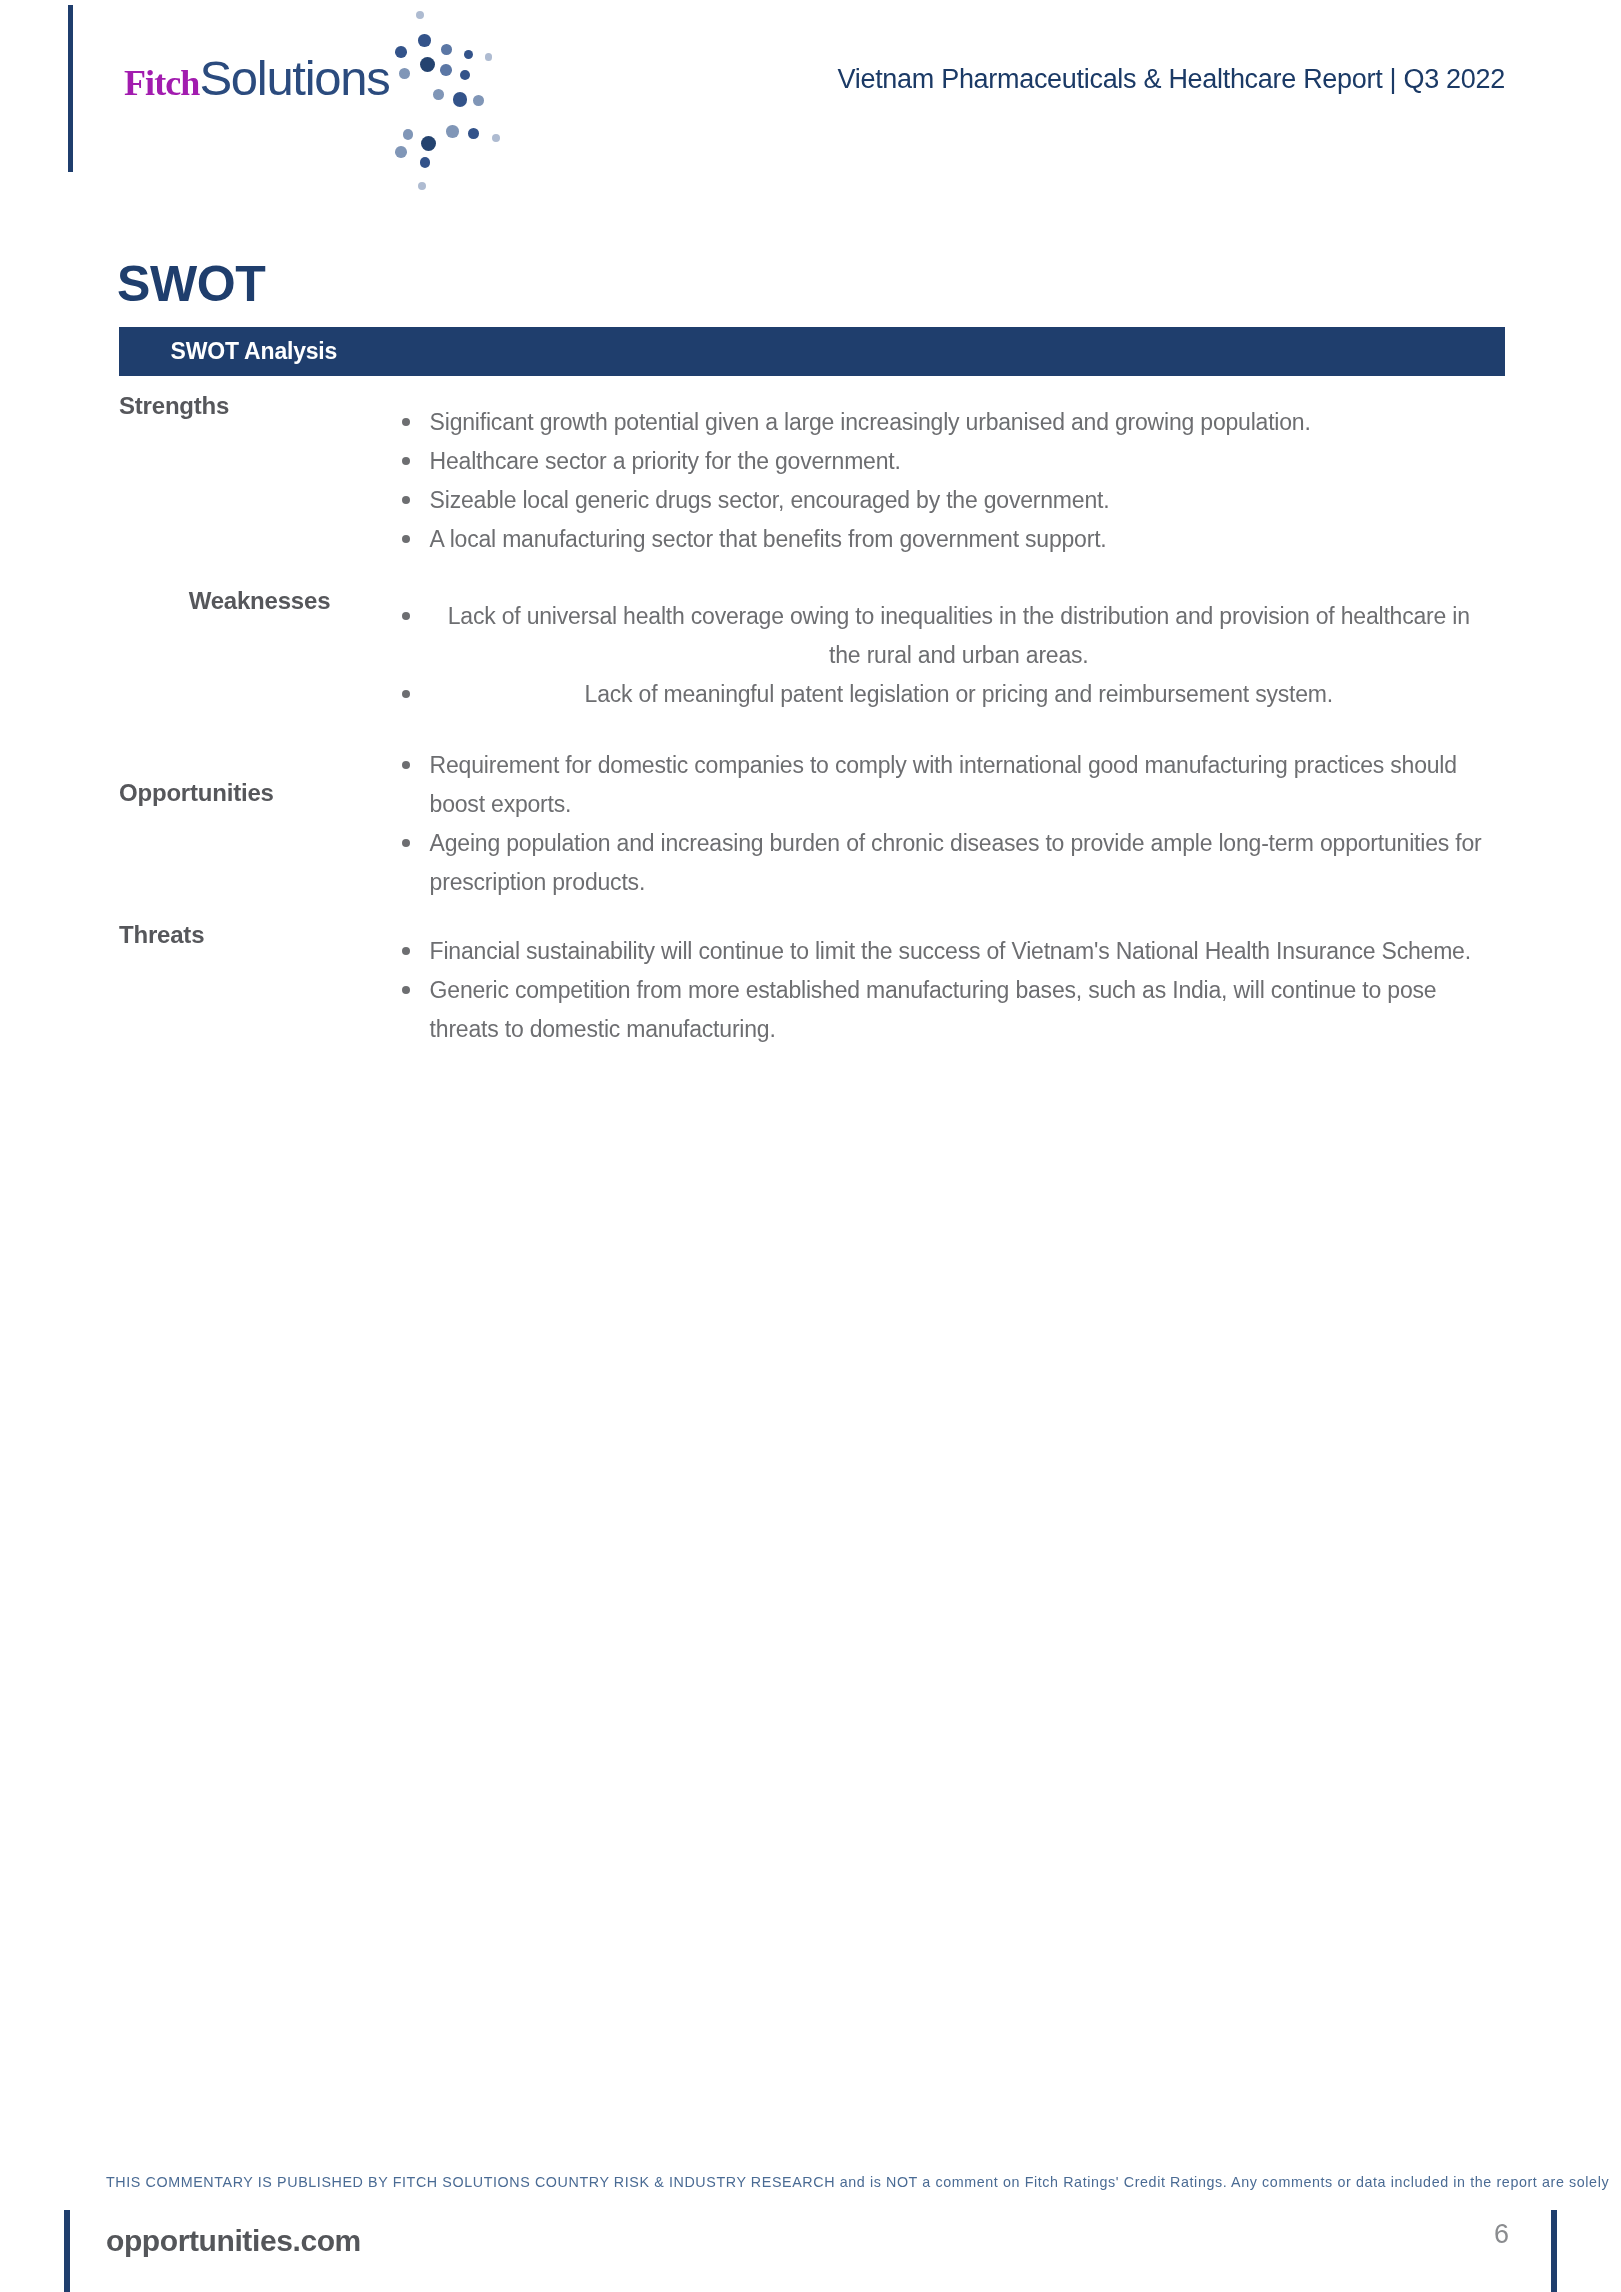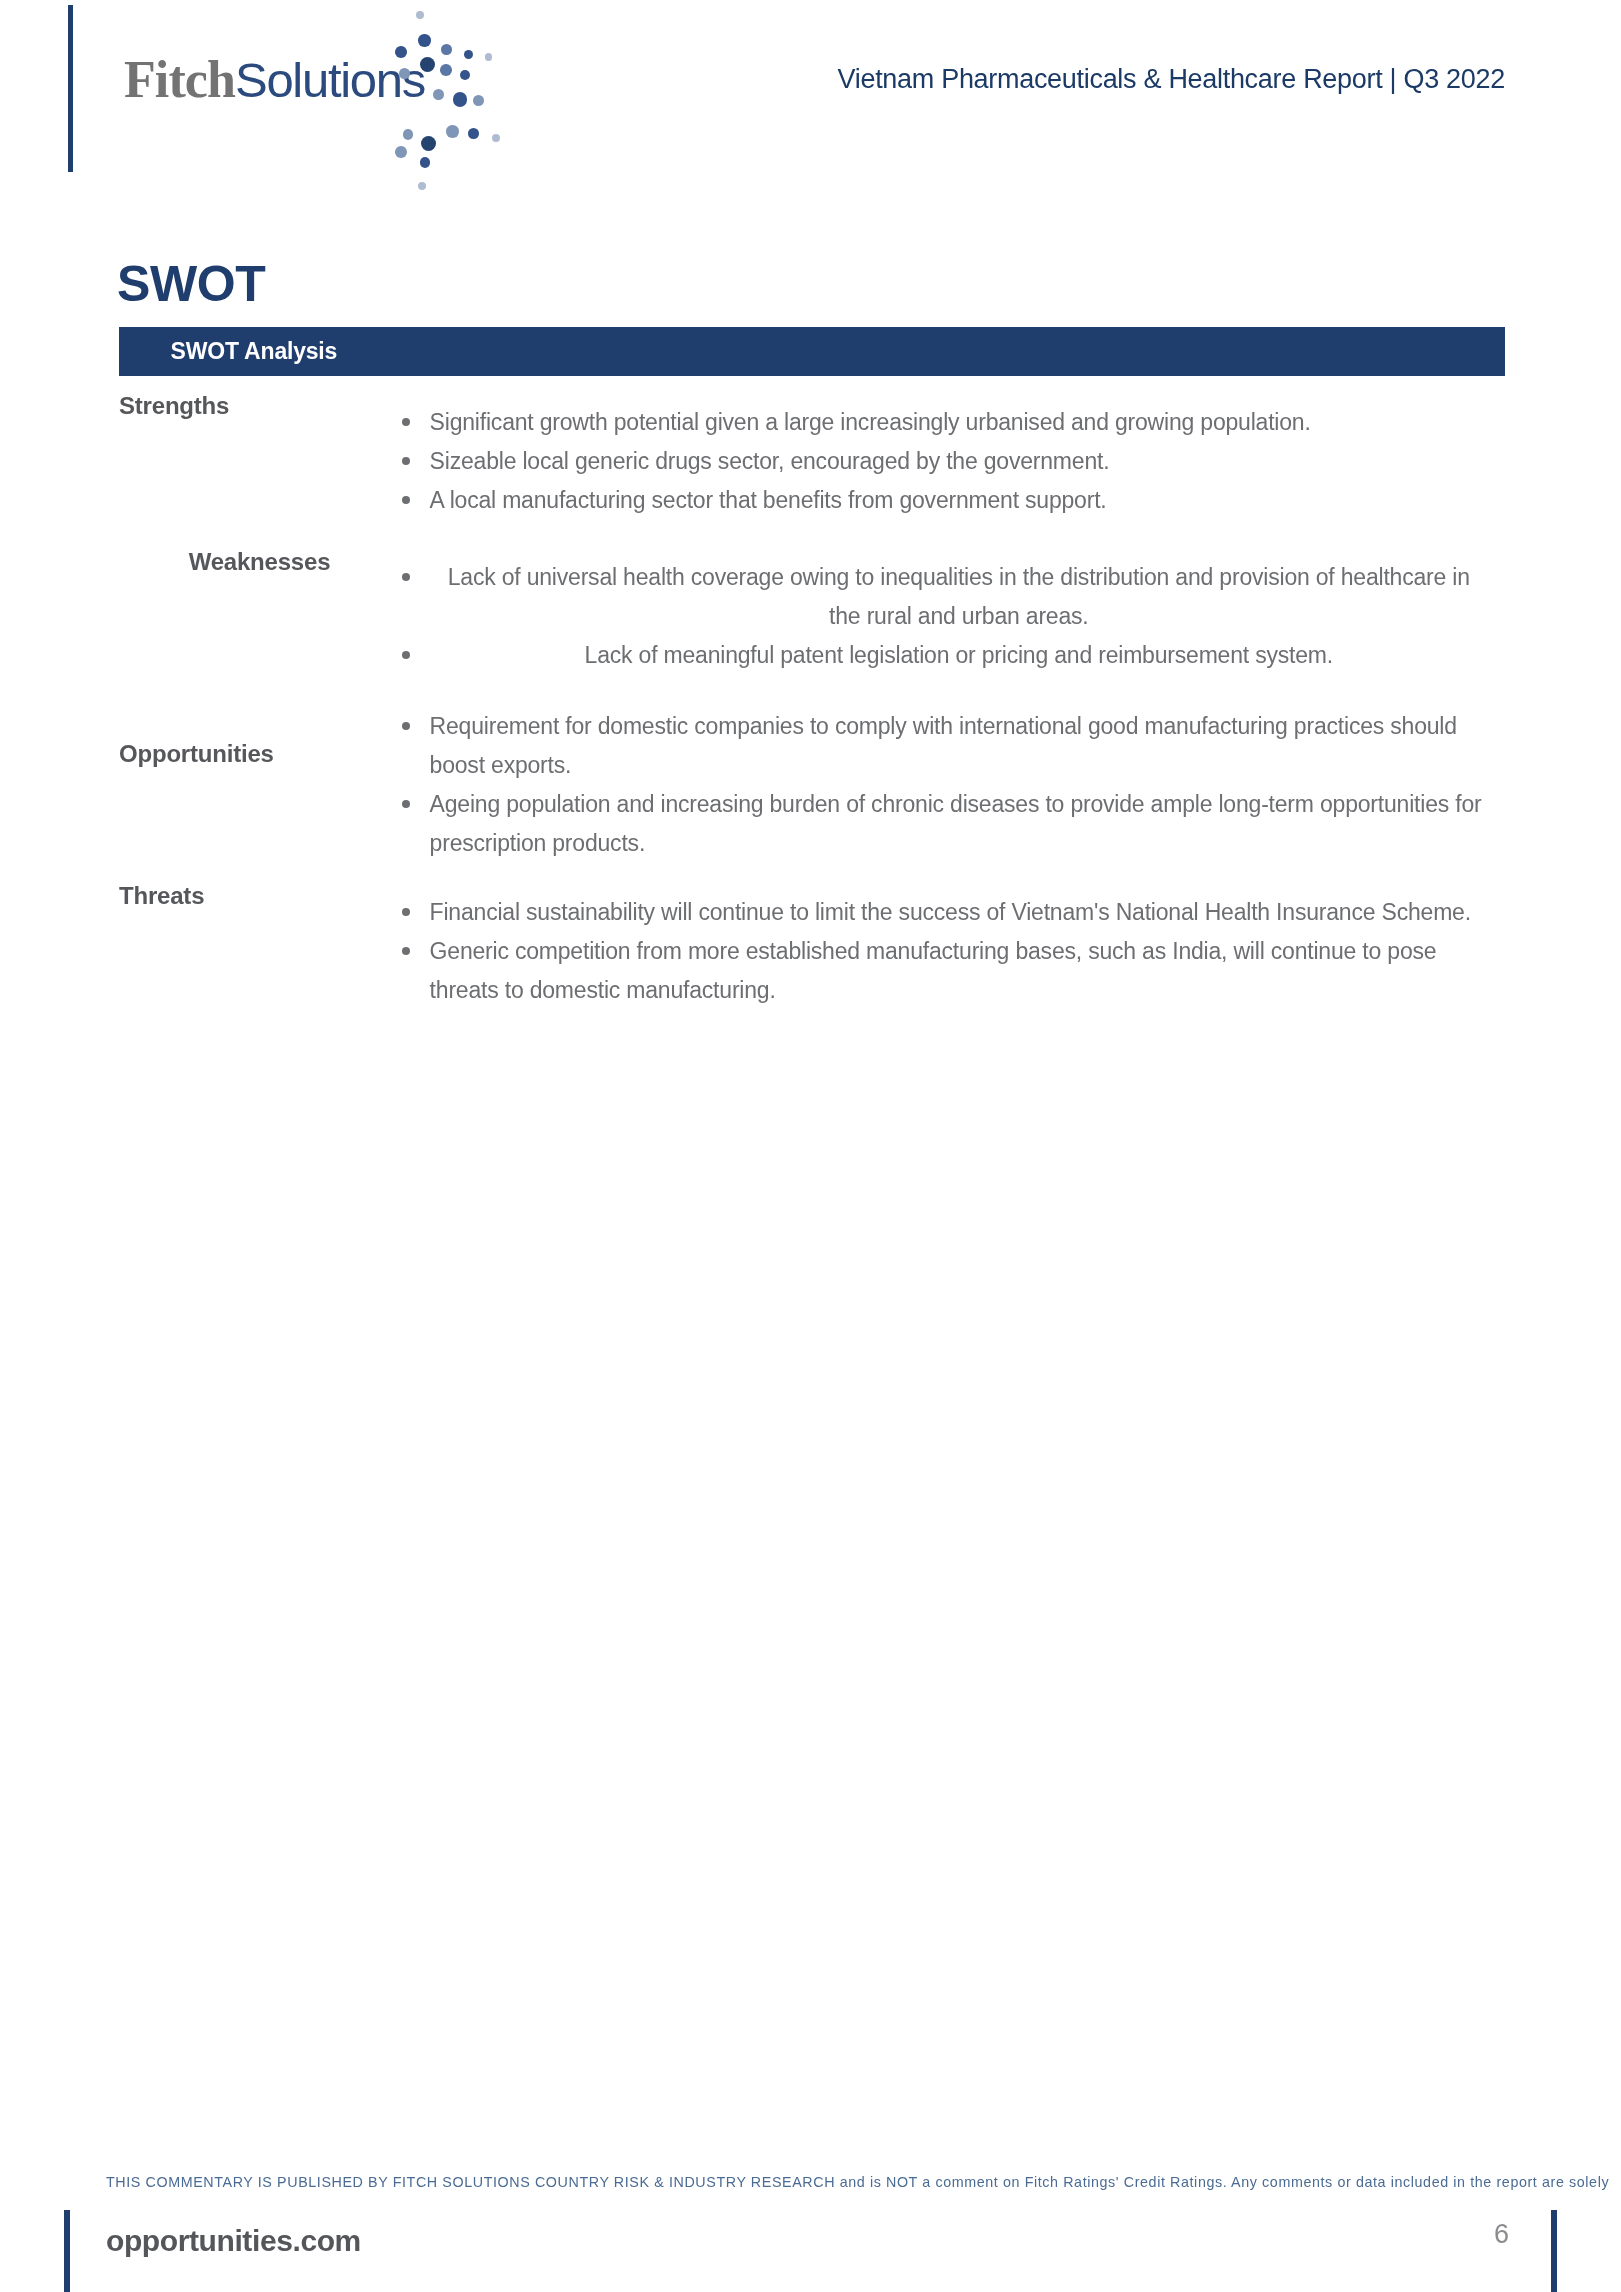--- a/index.html
+++ b/index.html
@@ -3,21 +3,21 @@
 <meta charset="utf-8">
 <style>
   html,body{margin:0;padding:0;background:#ffffff;}
   .page{
     position:relative;width:1621px;height:2293px;background:#ffffff;overflow:hidden;
     font-family:"Liberation Sans","DejaVu Sans",sans-serif;
   }
   
   .header-rule{position:absolute;left:68px;top:5.4px;width:5.4px;height:167px;background:#1F3E6D;}
   .logo{position:absolute;left:124px;top:50px;white-space:nowrap;}
-  .logo .fitch{font-family:"Liberation Serif","DejaVu Serif",serif;font-weight:700;font-size:52px;color:#737373;letter-spacing:-0.9px;}
+  .logo .fitch{font-family:"Liberation Serif","DejaVu Serif",serif;font-weight:700;font-size:36px;color:#a21caf;letter-spacing:-0.9px;}
   .logo .solutions{font-family:"Liberation Sans",sans-serif;font-weight:500;font-size:49px;color:#2B4B7E;letter-spacing:-1.3px;}
   .logo-burst{position:absolute;left:390px;top:5.4px;width:116px;height:190px;}
   .logo-burst span{position:absolute;border-radius:50%;display:block;}
   .report-title{
     position:absolute;top:64px;right:116px;font-size:27px;font-weight:400;color:#1B3A66;
     letter-spacing:-0.3px;white-space:nowrap;
   }
   
   .swot-heading{
     position:absolute;left:117px;top:255px;font-size:50px;font-weight:700;color:#1F3E6D;letter-spacing:-0.4px;
@@ -96,20 +96,21 @@
   <div class="swot-banner">
     <span class="banner-text">SWOT Analysis</span>
   </div>
 
   <div class="swot-table">
 
     <div class="swot-row gap-s">
       <div class="swot-label">Strengths</div>
       <ul class="swot-bullets">
         <li>Significant growth potential given a large increasingly urbanised and growing population.</li>
+        <li>Healthcare sector a priority for the government.</li>
         <li>Sizeable local generic drugs sector, encouraged by the government.</li>
         <li>A local manufacturing sector that benefits from government support.</li>
       </ul>
     </div>
 
     <div class="swot-row gap-w">
       <div class="swot-label">Weaknesses</div>
       <ul class="swot-bullets">
         <li>Lack of universal health coverage owing to inequalities in the distribution and provision of healthcare in the rural and urban areas.</li>
         <li>Lack of meaningful patent legislation or pricing and reimbursement system.</li>

